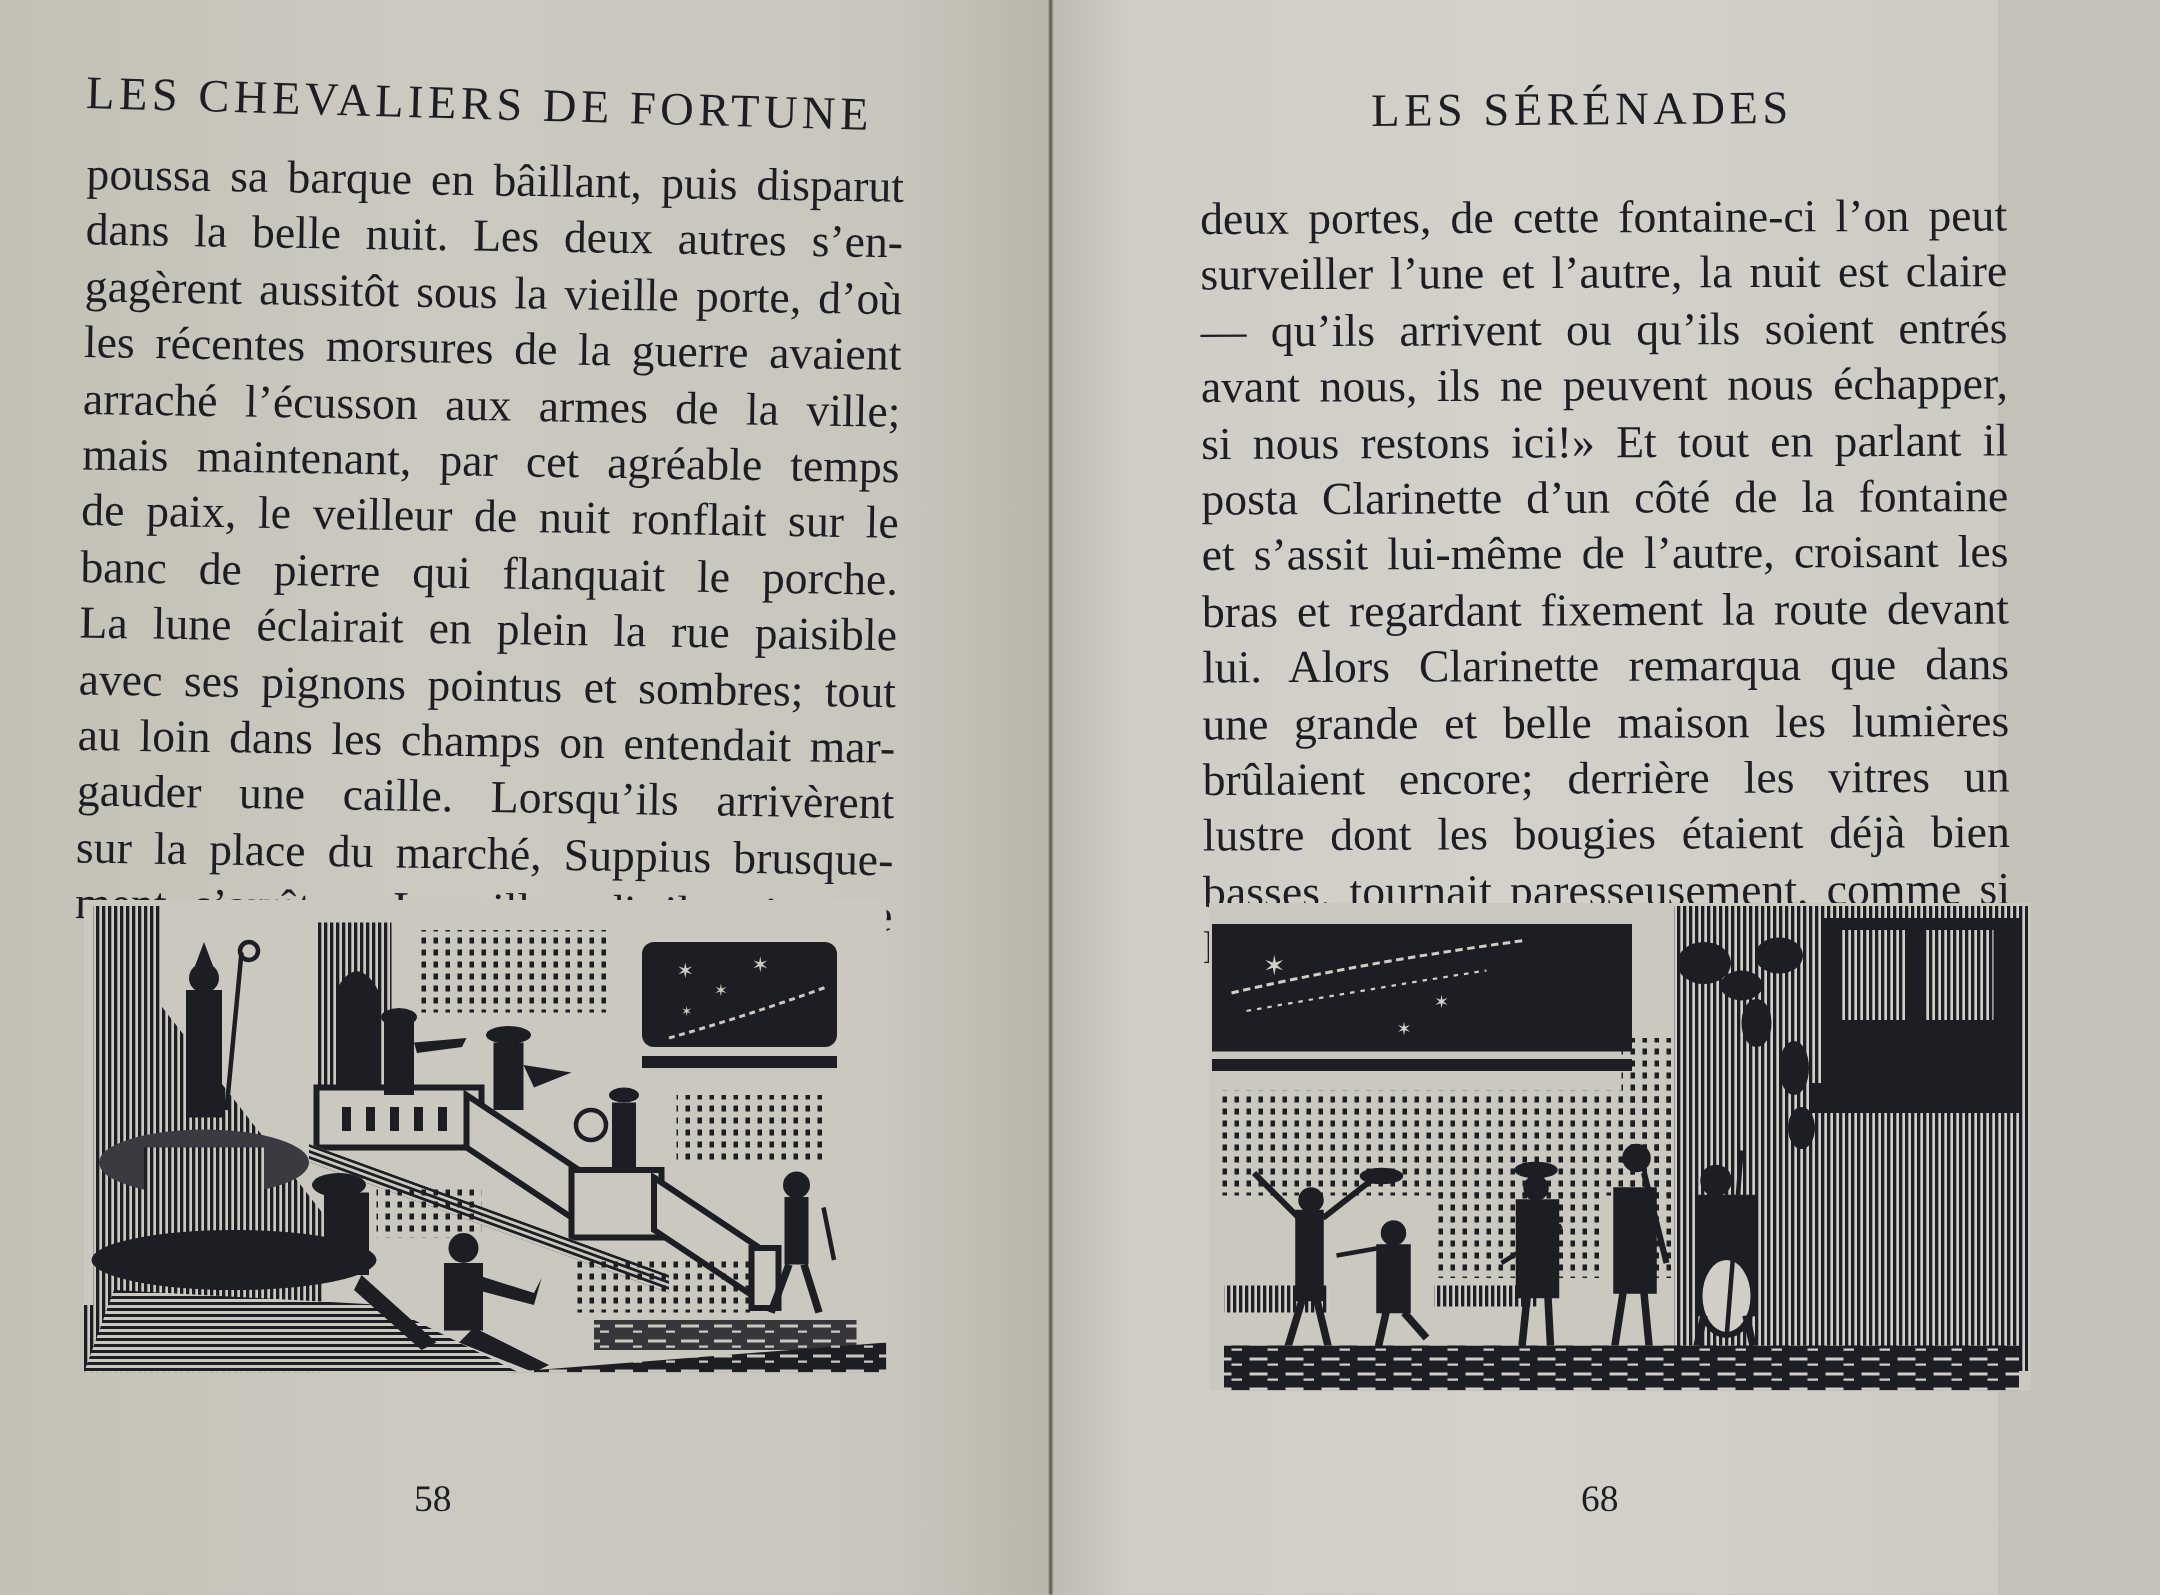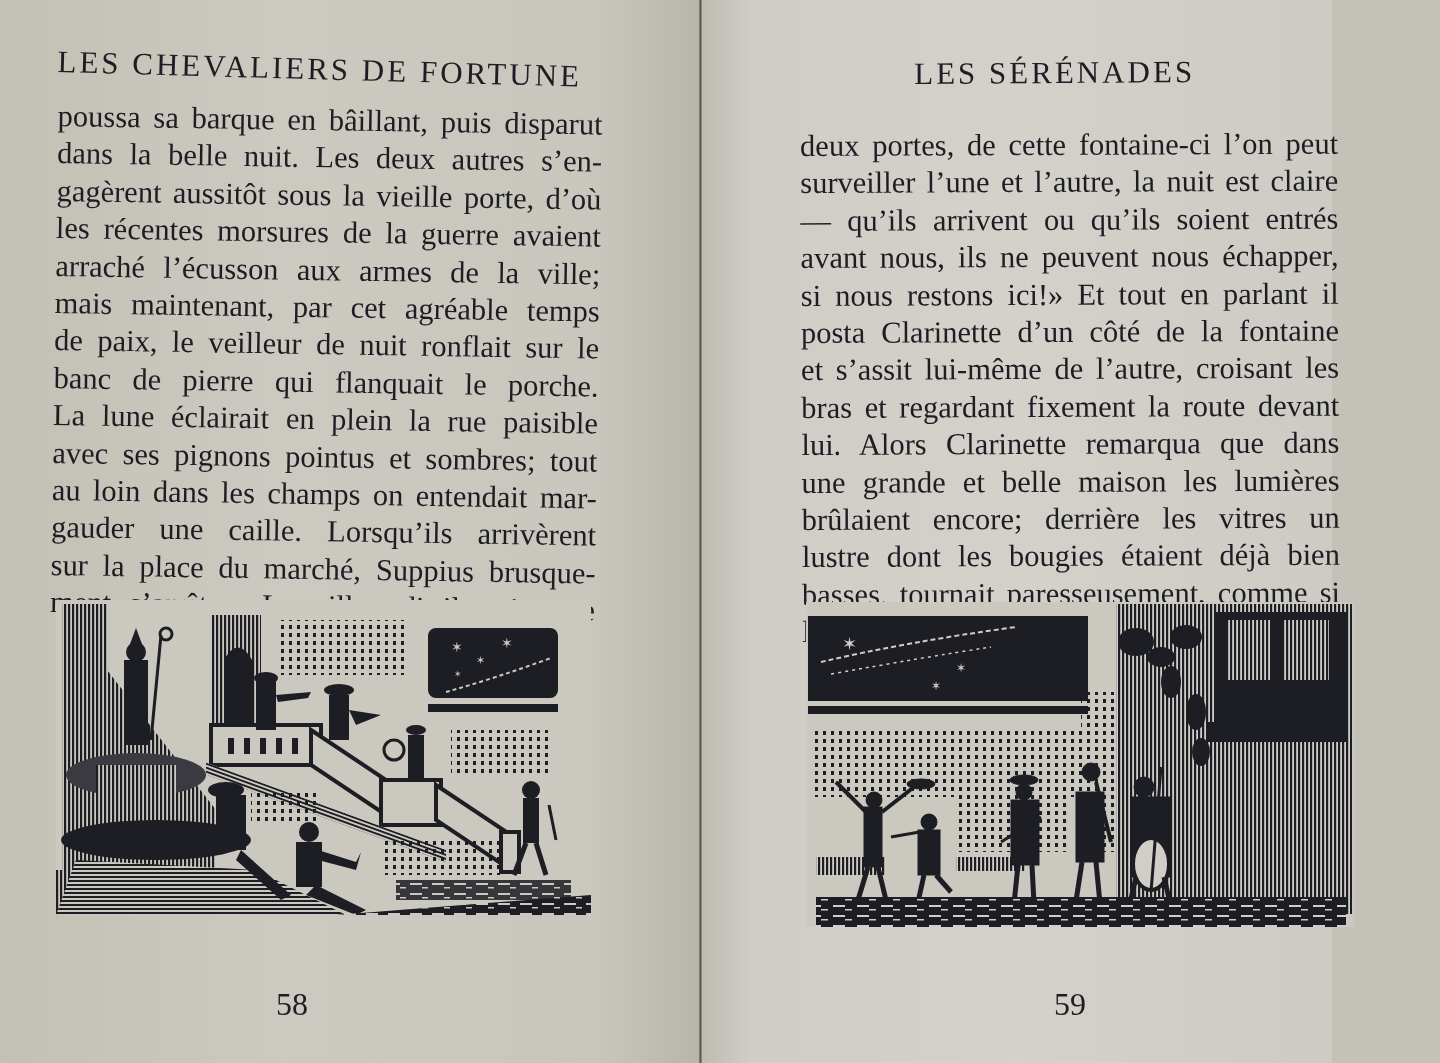--- a/index.html
+++ b/index.html
@@ -36,21 +36,21 @@
     .left-body { left: 58px; top: 98px; width: 545px; transform: rotate(0.9deg); transform-origin: left top; }
     .right-body { left: 800px; top: 128px; width: 538px; transform: rotate(-0.25deg); transform-origin: left top; }
     .line {
       display: block; white-space: nowrap; text-align: justify; text-align-last: justify;
     }
     .illustration {
       position: absolute; background: #cbc8bf; overflow: hidden;
     }
     .left-illus { left: 56px; top: 600px; width: 535px; height: 315px; }
     .right-illus { left: 806px; top: 602px; width: 548px; height: 325px; }
-    .page-number { position: absolute; font-size: 32px; }
+    .page-number { position: absolute; font-size: 25px; }
     .pn-left { left: 276px; top: 986px; }
     .pn-right { left: 1054px; top: 986px; }
   </style>
 </head>
 <body>
 
 <div class="spread">
 
   <div class="page page-left">
     <div class="running-head left-head">LES CHEVALIERS DE FORTUNE</div>
@@ -274,17 +274,17 @@
           <ellipse cx="345" cy="262" rx="18" ry="26" fill="#d0cec7" stroke-width="4"></ellipse>
           <line x1="355" y1="165" x2="345" y2="290" stroke-width="3"></line>
           <line x1="330" y1="275" x2="322" y2="310" stroke-width="5"></line>
           <line x1="358" y1="275" x2="365" y2="305" stroke-width="5"></line>
         </g>
 
         <rect x="10" y="295" width="530" height="30" fill="url(#rCobble)"></rect>
       </svg>
     </div>
 
-    <div class="page-number pn-right" style="left:354px;">59</div>
+    <div class="page-number pn-right" style="left:354px;">68</div>
   </div>
 
   <div class="gutter"></div>
 </div>
 
 </body></html>

